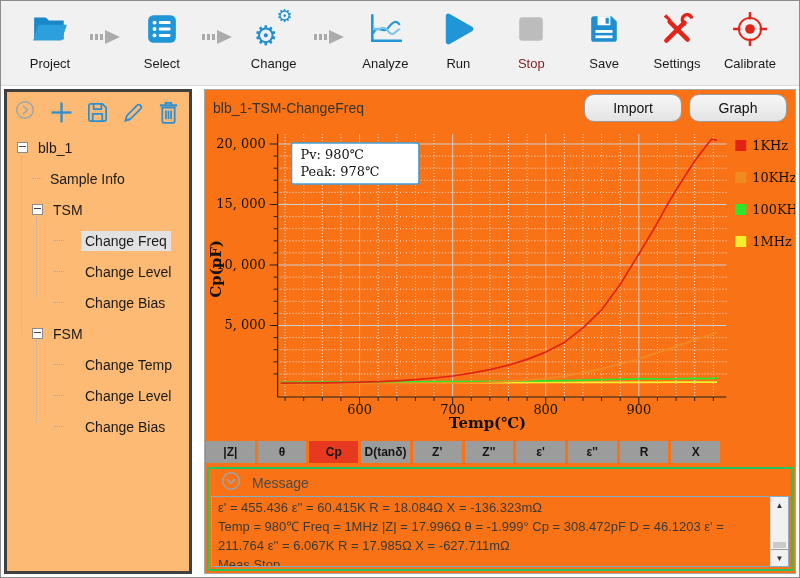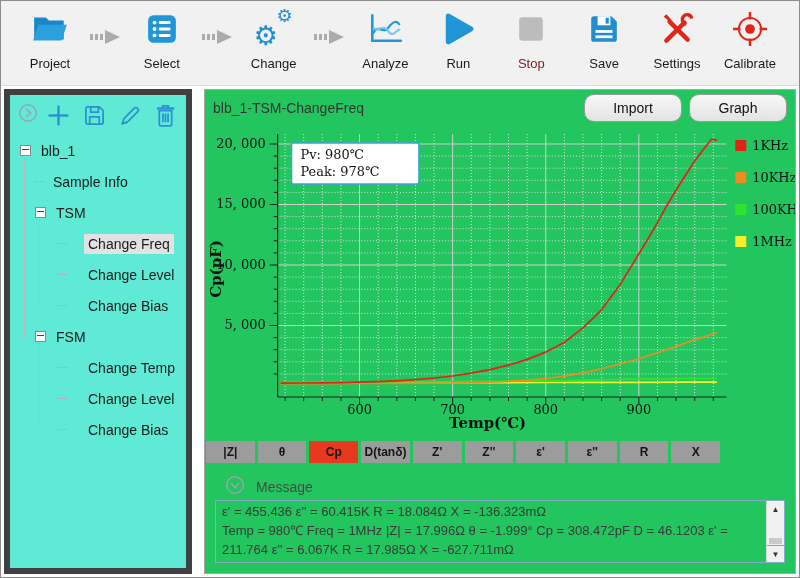--- a/index.html
+++ b/index.html
@@ -19,40 +19,40 @@
   .tool .t-label{font-size:13px;margin-top:3px;}
   .tool.disabled .t-label{color:#7f1d1d;}
   .flow-arrow{margin-top:22px;}
   .gear-wrap{position:relative;width:40px;height:40px;}
   .gear{font-family:"DejaVu Sans",sans-serif;color:#1f8fd0;position:absolute;line-height:1;}
   .g1{font-size:27px;left:0;bottom:0;}
   .g2{font-size:18px;right:1px;top:-2px;}
   
   .sidebar{
     position:absolute;left:3px;top:88px;width:188px;bottom:3px;
-    background:#5eead4;border:6px solid #404040;box-sizing:border-box;
+    background:#fdba74;border:3px solid #404040;box-sizing:border-box;
   }
   .side-header{height:32px;display:flex;align-items:center;padding:4px 10px 0 8px;}
   .side-actions{display:flex;gap:13px;margin-left:auto;align-items:center;}
   .side-actions svg{display:block;}
   .tree{position:relative;padding-top:4px;font-size:14px;}
   .tree-row{height:31px;display:flex;align-items:center;position:relative;z-index:1;}
   .lvl0{padding-left:10px;}
   .lvl1{padding-left:25px;}
   .lvl2{padding-left:47px;gap:13px;}
   .expander{width:9px;height:9px;border:1px solid #8a8a8a;background:#fff;position:relative;margin-right:6px;flex:0 0 auto;}
   .expander::after{content:"";position:absolute;left:1px;right:1px;top:3px;border-top:1px solid #444;}
   .t-dash{width:10px;border-top:1px dotted #aaa;margin-right:4px;flex:0 0 auto;}
   .t-label{padding:2px 4px;}
   .selected .t-label{background:#e2e2e2;}
   .vguide{position:absolute;border-left:1px dotted #b4b4b4;width:0;z-index:0;}
   
   .main{
     position:absolute;left:203px;top:88px;right:3px;bottom:3px;
-    border:1px solid #a6a6a6;background:#22c55e;box-sizing:border-box;
+    border:1px solid #a6a6a6;background:#f97316;box-sizing:border-box;
     display:flex;flex-direction:column;
   }
   .main-header{height:32px;display:flex;align-items:center;padding:4px 8px 0 8px;box-sizing:border-box;}
   .main-title{font-size:14px;color:#333;}
   .hdr-buttons{margin-left:auto;display:flex;gap:7px;}
   .hbtn{
     width:96px;height:26px;border:1px solid #9a9a9a;border-radius:10px;
     background:linear-gradient(#f7f7f7,#e3e3e3);font-size:14px;color:#111;
     display:flex;align-items:center;justify-content:center;cursor:default;
   }
@@ -61,21 +61,21 @@
   .ctick{font:13px "DejaVu Serif",serif;fill:#111;}
   .ctitle{font:bold 15px "DejaVu Serif",serif;fill:#111;}
   .cleg{font:13px "DejaVu Serif",serif;fill:#111;}
   .cann{font:13px "DejaVu Serif",serif;fill:#111;}
   
   .tabbar{display:flex;gap:3px;width:514px;height:22px;margin:2px 0 0 1px;flex:0 0 auto;}
   .ptab{flex:1;background:#9c9c9c;color:#151515;font-size:12px;font-weight:bold;
     display:flex;align-items:center;justify-content:center;cursor:default;}
   .ptab.active{background:#e6391f;}
   
-  .msg-panel{flex:1;margin:4px 2px 2px 2px;border:6px solid #22c55e;display:flex;flex-direction:column;min-height:0;}
+  .msg-panel{flex:1;margin:4px 2px 2px 2px;border:2px solid #22c55e;display:flex;flex-direction:column;min-height:0;}
   .msg-header{height:27px;display:flex;align-items:center;gap:11px;padding-left:12px;flex:0 0 auto;}
   .msg-title{font-size:14px;color:#4a4a4a;}
   .logbox{
     flex:1;margin:0 2px 2px 2px;border:1px solid #84aec8;position:relative;
     font-size:13px;color:#3a3a3a;line-height:19px;padding:1px 22px 1px 6px;
     box-sizing:border-box;overflow:hidden;
   }
   .vscroll{position:absolute;right:0;top:0;bottom:0;width:17px;background:#f1f1f1;border-left:1px solid #d9d9d9;}
   .sbtn{position:absolute;left:0;right:0;height:16px;display:flex;align-items:center;justify-content:center;
     font-size:8px;color:#333;background:#f1f1f1;}

